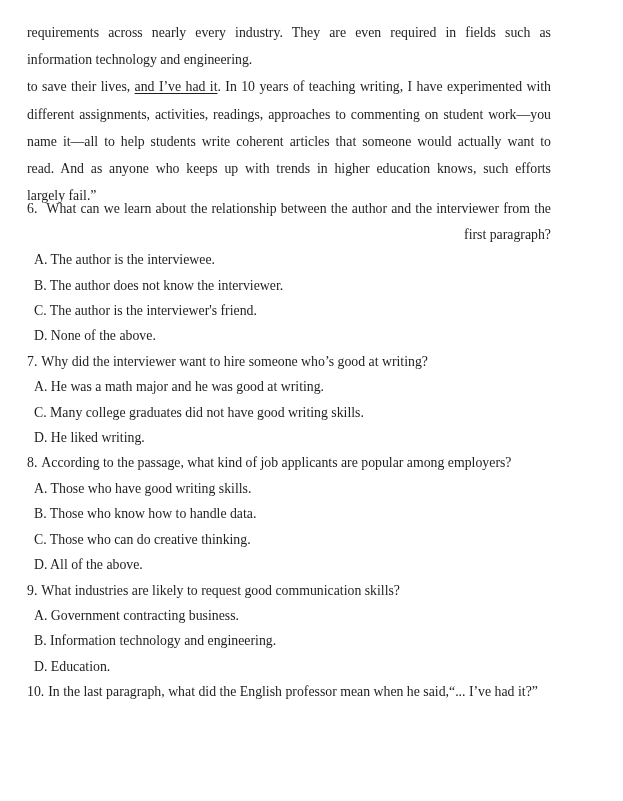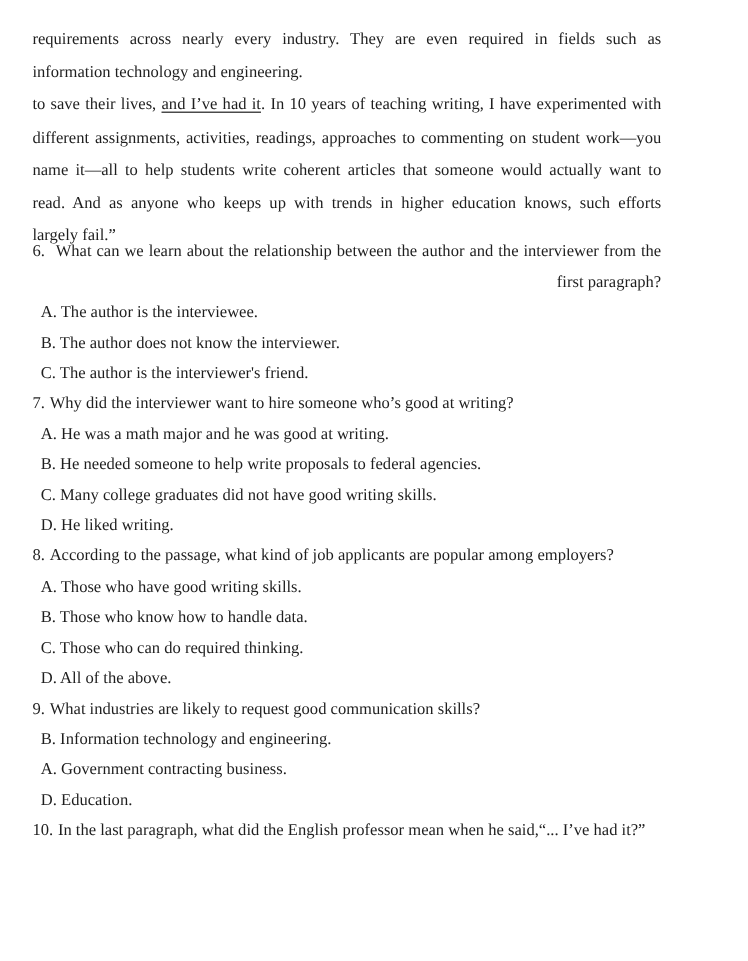--- a/index.html
+++ b/index.html
@@ -55,42 +55,42 @@
   </div>
 
   <div class="questions">
 
     <div class="q">
       <div class="line just"><span class="qnum wide">6.</span><span>What can we learn about the relationship between the author and the interviewer from the</span></div>
       <div class="line cont">first paragraph?</div>
       <div class="line opt">A. The author is the interviewee.</div>
       <div class="line opt">B. The author does not know the interviewer.</div>
       <div class="line opt">C. The author is the interviewer's friend.</div>
+      <div class="line opt">D. None of the above.</div>
     </div>
 
     <div class="q">
       <div class="line"><span class="qnum">7.</span><span>Why did the interviewer want to hire someone who’s good at writing?</span></div>
       <div class="line opt">A. He was a math major and he was good at writing.</div>
-      <div class="line opt">B. He needed someone to help write proposals to federal agencies.</div>
       <div class="line opt">C. Many college graduates did not have good writing skills.</div>
       <div class="line opt">D. He liked writing.</div>
     </div>
 
     <div class="q">
       <div class="line"><span class="qnum">8.</span><span>According to the passage, what kind of job applicants are popular among employers?</span></div>
       <div class="line opt">A. Those who have good writing skills.</div>
       <div class="line opt">B. Those who know how to handle data.</div>
-      <div class="line opt">C. Those who can do required thinking.</div>
+      <div class="line opt">C. Those who can do creative thinking.</div>
       <div class="line opt">D. All of the above.</div>
     </div>
 
     <div class="q">
       <div class="line"><span class="qnum">9.</span><span>What industries are likely to request good communication skills?</span></div>
+      <div class="line opt">A. Government contracting business.</div>
       <div class="line opt">B. Information technology and engineering.</div>
-      <div class="line opt">A. Government contracting business.</div>
       <div class="line opt">D. Education.</div>
     </div>
 
     <div class="q">
       <div class="line"><span class="qnum">10.</span><span>In the last paragraph, what did the English professor mean when he said,“... I’ve had it?”</span></div>
     </div>
 
   </div>
 </div>
 

